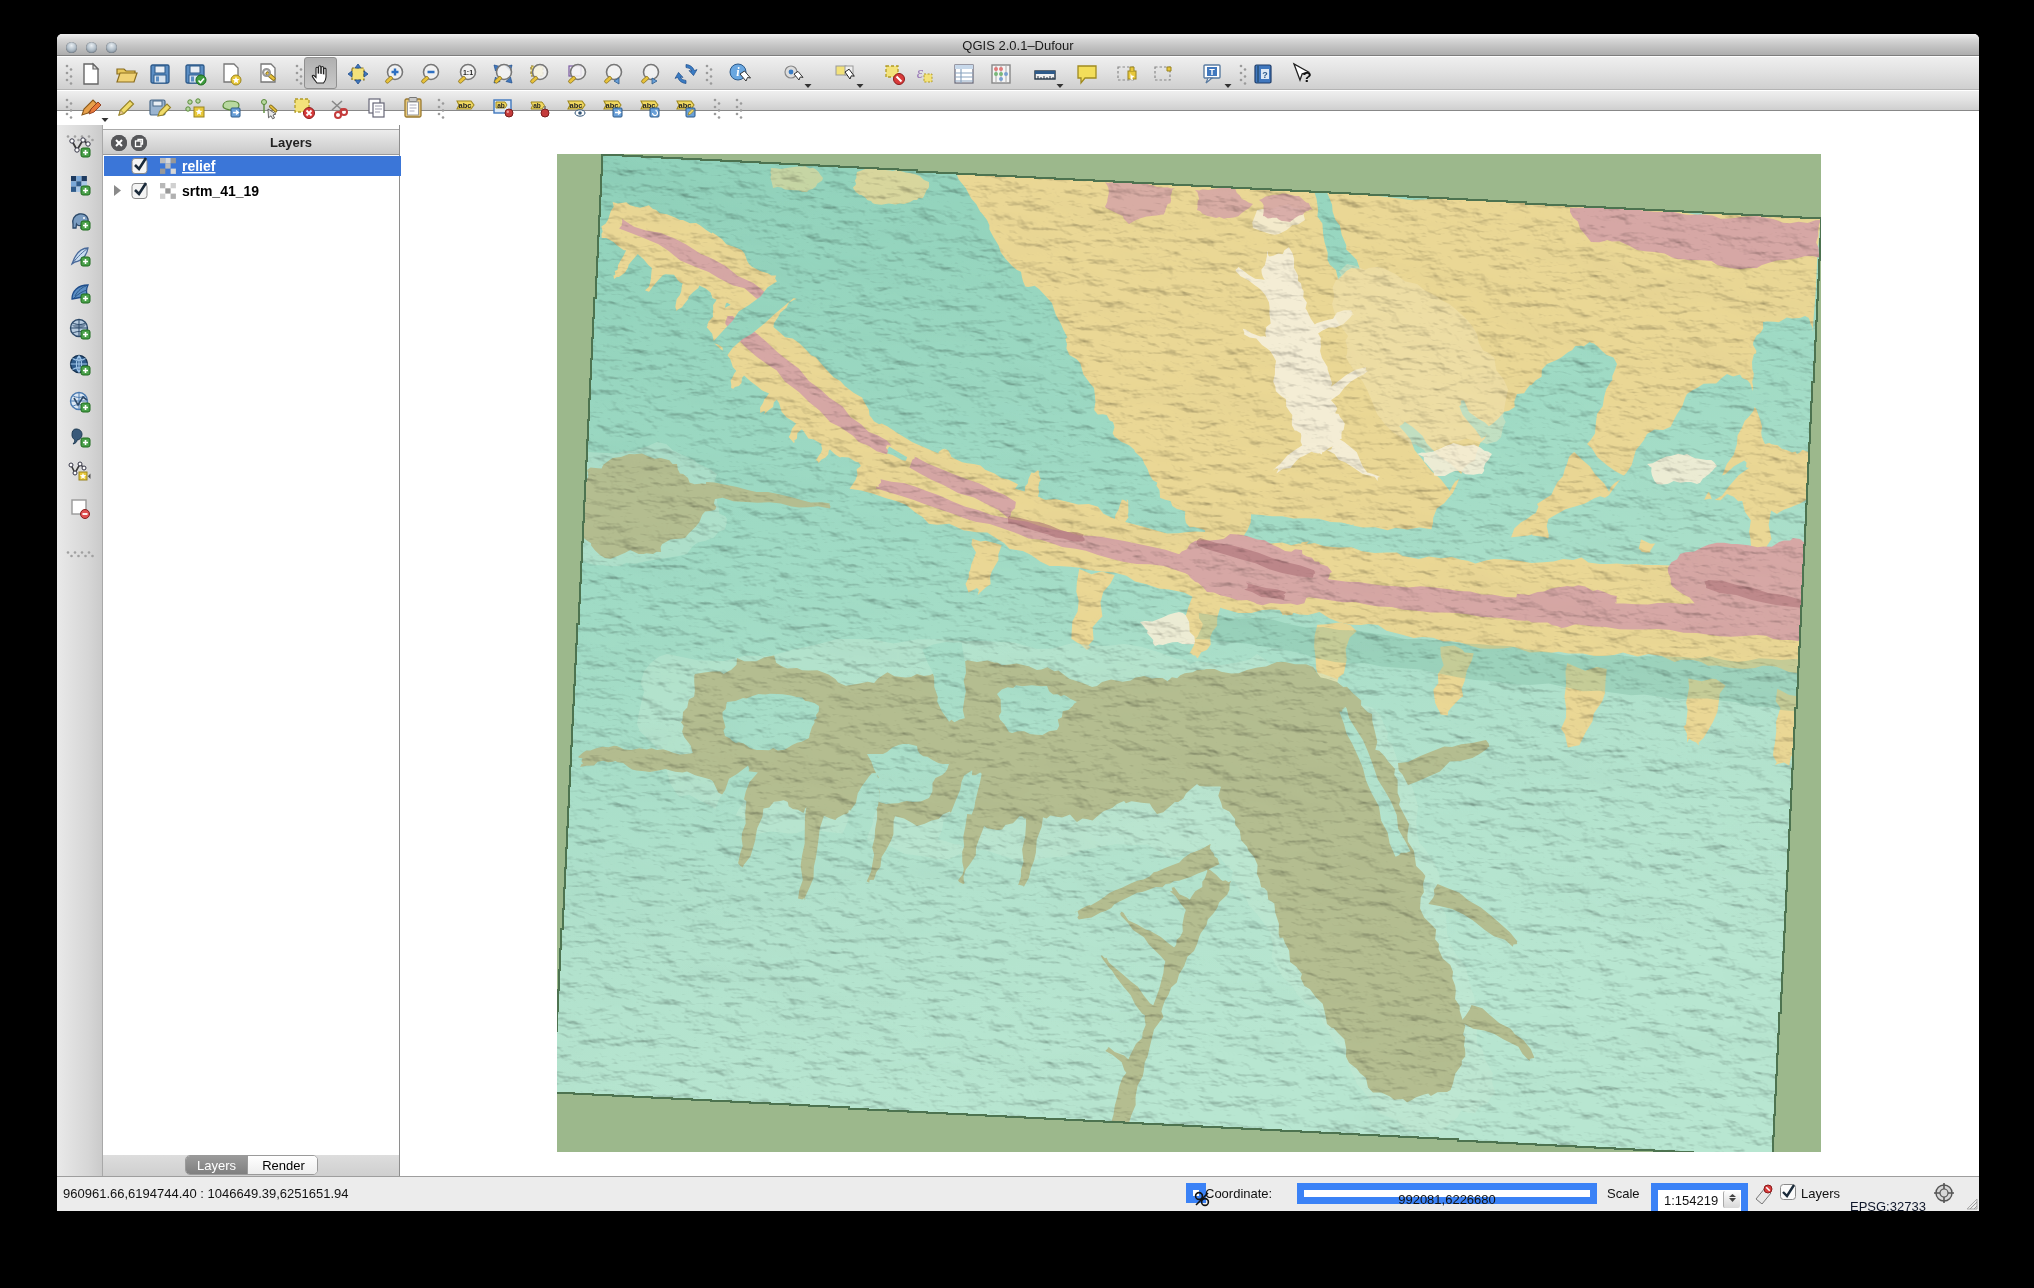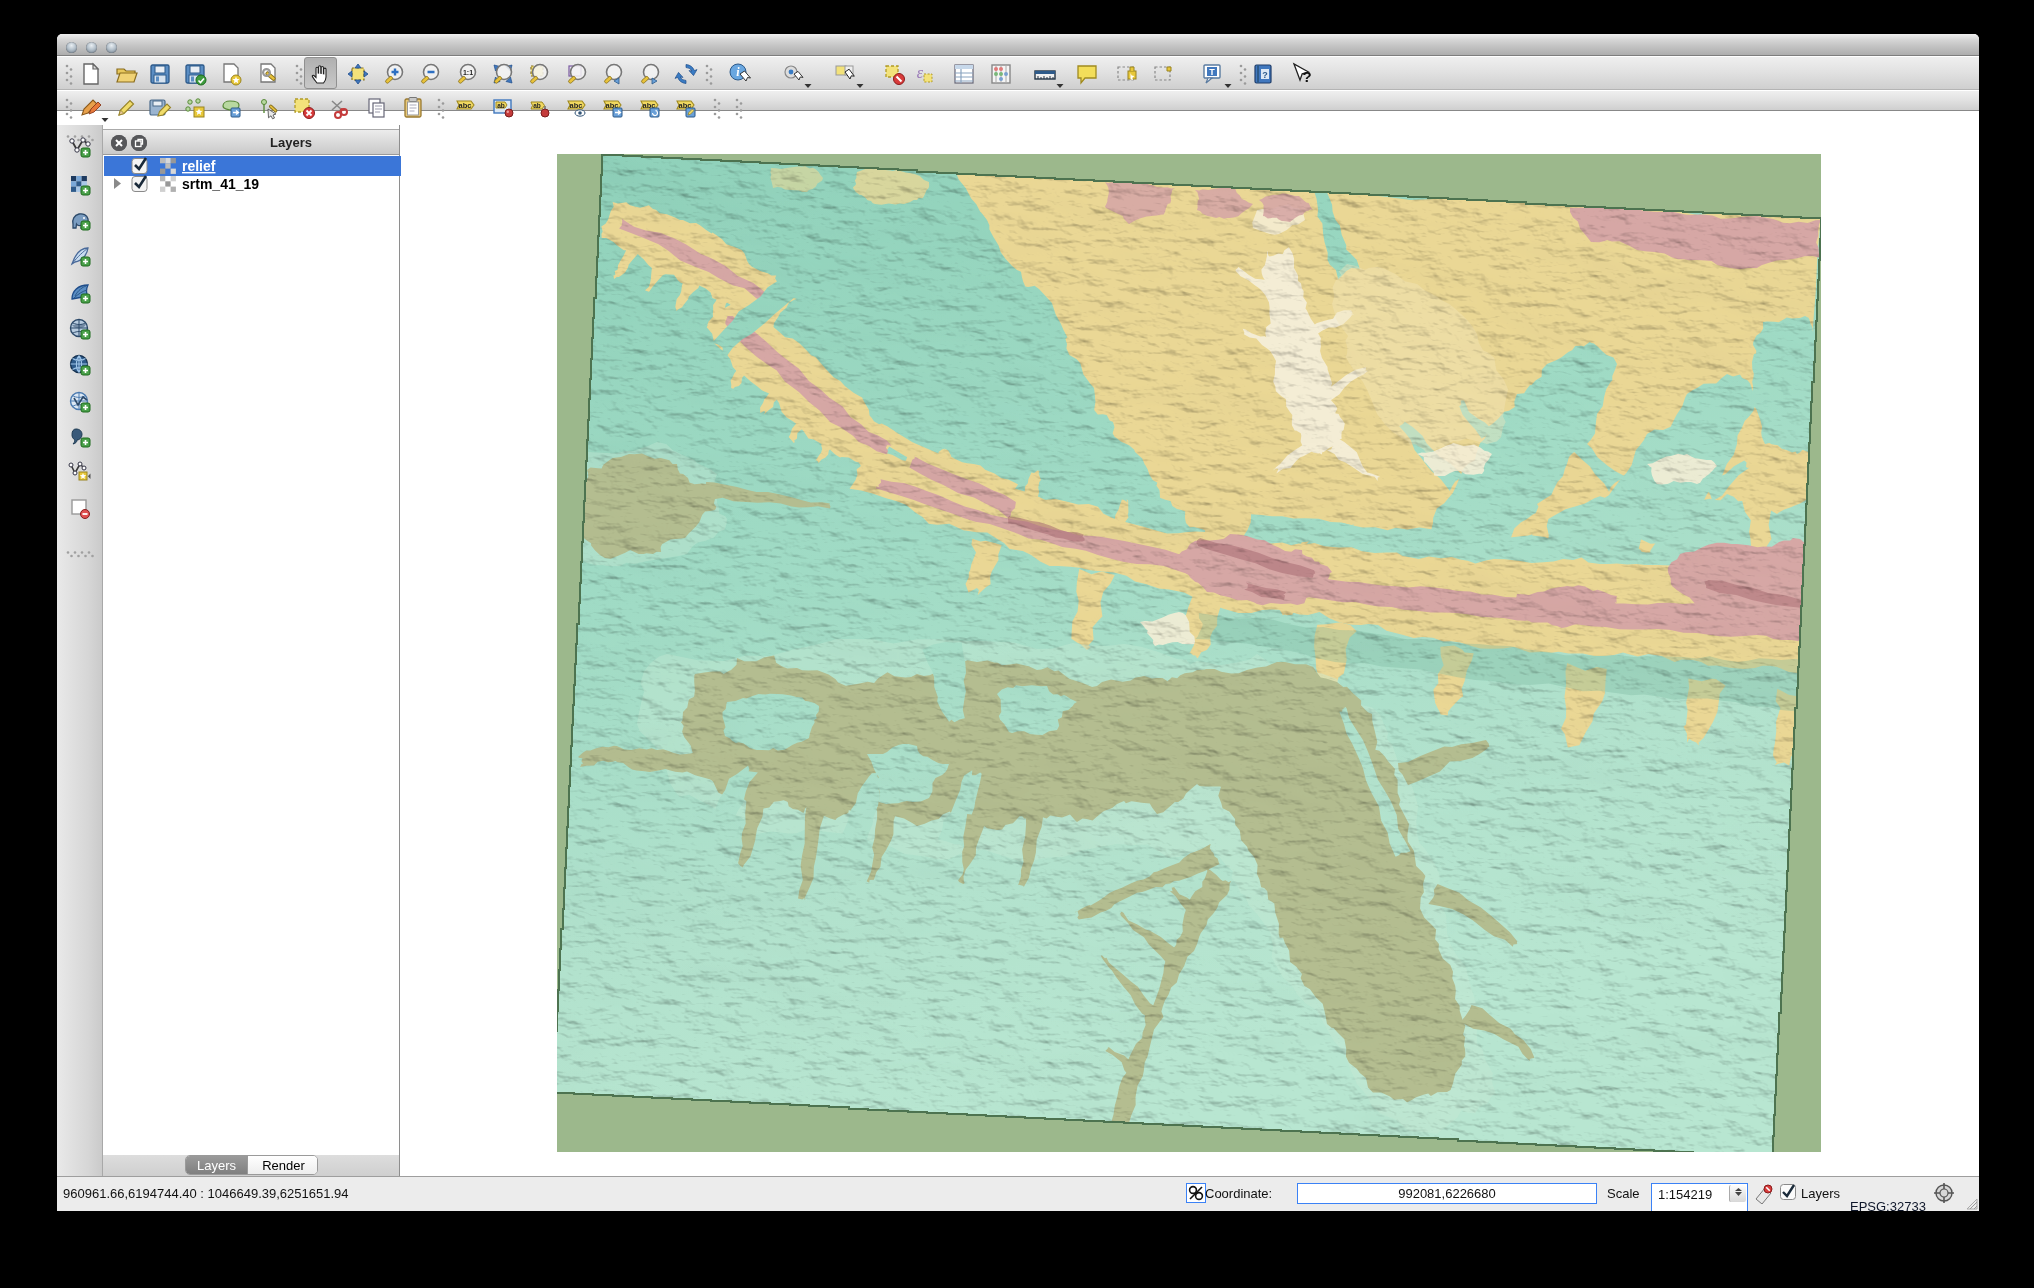--- a/index.html
+++ b/index.html
@@ -16,28 +16,29 @@
 #panel{position:absolute;left:46px;top:91px;width:297px;height:1051px;background:#fff;border-right:1px solid #8e8e8e}
 #phead{position:absolute;left:0;top:4px;width:100%;height:26px;background:linear-gradient(180deg,#ececec,#c9c9c9);border-top:1px solid #aaa;border-bottom:1px solid #9a9a9a}
 #phead .btn{position:absolute;top:5px;width:16px;height:16px;border-radius:50%;background:#58595b;color:#fff}
 #ptitle{position:absolute;top:5px;left:40px;width:100%;text-align:center;font-size:13px;font-weight:bold;color:#222}
 .lrow{position:absolute;left:1px;width:316px;height:20px;font-size:13px;font-weight:bold}
 #pfoot{position:absolute;left:0;bottom:0;width:100%;height:21px;background:linear-gradient(180deg,#ddd,#cfcfcf)}
 #tabs{position:absolute;left:82px;bottom:1px;width:133px;height:20px;border:1px solid #9a9a9a;border-radius:5px;overflow:hidden;background:#fff}
 #tabs .seg{position:absolute;top:0;height:100%;font-size:13px;text-align:center;line-height:19px}
 #canvas{position:absolute;left:344px;top:91px;width:1578px;height:1051px;background:#fff}
 #statusbar{position:absolute;left:0;top:1142px;width:100%;height:35px;background:#ececec;border-top:1px solid #9e9e9e;font-size:13px;color:#111}
-#statusbar .box{position:absolute;background:#fff;border:1px solid #3b82f6}
+#statusbar .box{position:absolute;background:#fff;border:7px solid #3b82f6}
 </style></head>
 <body>
 <div id="win">
     <div id="titlebar">
       <div class="tl" style="left:9px"></div>
       <div class="tl" style="left:29px"></div>
       <div class="tl" style="left:49px"></div>
+      <div id="title">QGIS 2.0.1–Dufour</div>
     </div>
     <div id="tb1" class="tbar">
       <div class="ic" style="left:8px;top:5px;width:8px;height:24px"><svg width="8" height="24">
           <circle cx="2" cy="4" r="1.3" fill="#9a9a9a"></circle>
           <circle cx="6" cy="7.5" r="1.3" fill="#9a9a9a"></circle>
           <circle cx="2" cy="11" r="1.3" fill="#9a9a9a"></circle>
           <circle cx="6" cy="14.5" r="1.3" fill="#9a9a9a"></circle>
           <circle cx="2" cy="18" r="1.3" fill="#9a9a9a"></circle>
           <circle cx="6" cy="21.5" r="1.3" fill="#9a9a9a"></circle>
         </svg></div>
@@ -497,21 +498,21 @@
           <g transform="translate(56,2)">
             <rect width="5.3" height="5.3" x="0" y="0" fill="#bbb"></rect>
             <rect width="5.3" height="5.3" x="5.3" y="5.3" fill="#bbb"></rect>
             <rect width="5.3" height="5.3" x="10.6" y="0" fill="#989898"></rect>
             <rect width="5.3" height="5.3" x="0" y="10.6" fill="#989898"></rect>
             <rect width="5.3" height="5.3" x="10.6" y="10.6" fill="#d8d8d8"></rect>
             <rect width="5.3" height="5.3" x="5.3" y="0" fill="#d8d8d8"></rect>
           </g>
           <text x="78" y="15" font-size="14" font-weight="bold" fill="#fff" text-decoration="underline" font-family="Liberation Sans">relief</text>
         </svg></div>
-      <div class="lrow" style="top:49px;color:#ec4899"><svg width="295" height="20">
+      <div class="lrow" style="top:56px;color:#ec4899"><svg width="295" height="20">
           <path d="M10 4l7 5.5-7 5.5z" fill="#8a8a8a"></path>
           <rect x="28" y="2.5" width="15" height="15" rx="3" fill="#f4f4f4" stroke="#8a8a8a"></rect>
           <path d="M31 9l4 4 7-11" stroke="#1a2a3a" stroke-width="2.6" fill="none"></path>
           <g transform="translate(56,2)">
             <rect width="5.3" height="5.3" x="0" y="0" fill="#b8b8b8"></rect>
             <rect width="5.3" height="5.3" x="5.3" y="5.3" fill="#989898"></rect>
             <rect width="5.3" height="5.3" x="10.6" y="0" fill="#d0d0d0"></rect>
             <rect width="5.3" height="5.3" x="0" y="10.6" fill="#d0d0d0"></rect>
             <rect width="5.3" height="5.3" x="10.6" y="10.6" fill="#b0b0b0"></rect>
           </g>

